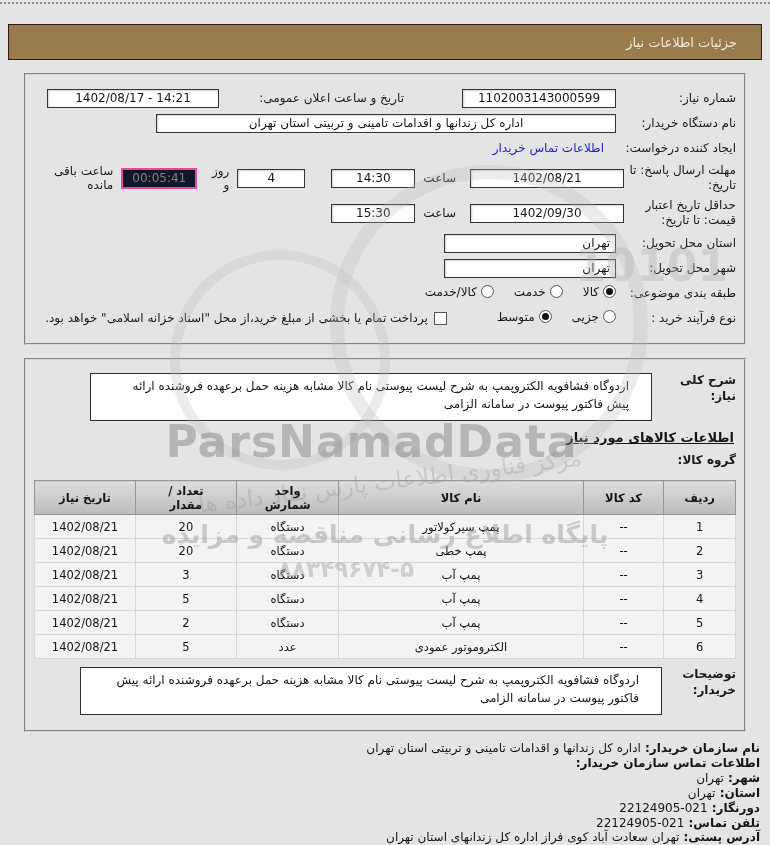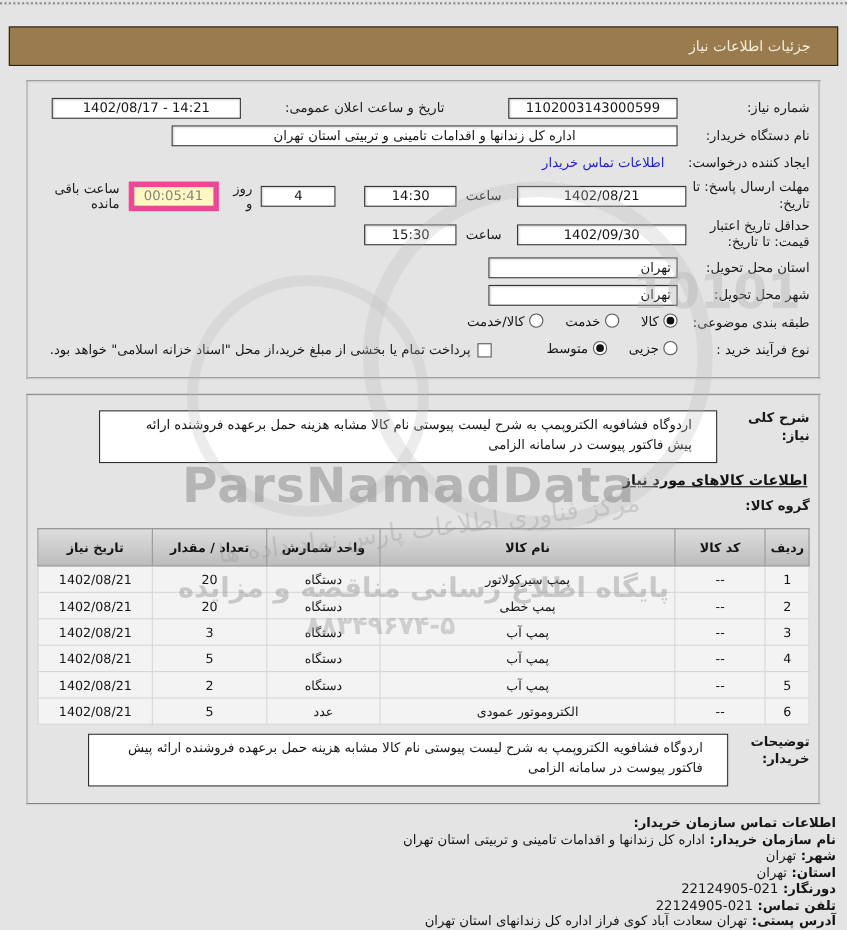--- a/index.html
+++ b/index.html
@@ -34,36 +34,36 @@
   .w142{width:142px;flex:0 0 142px;}
   .w160{width:160px;flex:0 0 160px;}
   .w455{width:448px;flex:0 0 448px;}
   .w425{width:420px;flex:0 0 420px;}
   .w80{width:72px;flex:0 0 72px;}
   .w60{width:56px;flex:0 0 56px;}
   .w70{width:62px;flex:0 0 62px;}
   .w435{width:428px;flex:0 0 428px;}
   .sp{flex:0 0 14px;}
   .sp2{flex:0 0 8px;}
-  .countdown{background:#fef9c3;border:5px solid #ec4899;box-shadow:inset 1px 1px 2px rgba(0,0,0,0.12);color:#83837a;}
+  .countdown{background:#0f172a;border:2px solid #ec4899;box-shadow:inset 1px 1px 2px rgba(0,0,0,0.12);color:#83837a;}
   .link{color:#2424c4;margin-right:12px;cursor:pointer;white-space:nowrap;}
   .radio{width:11px;height:11px;border:1px solid #555;border-radius:50%;background:#fff;display:inline-block;flex:0 0 auto;position:relative;margin-left:4px;}
   .radio.sel::after{content:"";position:absolute;inset:2px;background:#111;border-radius:50%;}
   .opt{display:inline-flex;align-items:center;margin-left:20px;}
   .checkbox{width:11px;height:11px;border:1px solid #555;background:#fff;display:inline-block;flex:0 0 auto;margin-left:6px;}
   .descbox{
     background:#fff;border:1px solid #2e2e2e;min-height:40px;flex:1;
     margin-left:56px;padding:3px 22px;line-height:1.5;
   }
   .notesbox{margin-left:46px;}
   .sech{font-weight:bold;margin:9px 2px 3px 2px;font-size:13px;text-decoration:underline;}
   table.goods{border-collapse:collapse;width:100%;margin:10px 0 4px 0;font-size:11.5px;}
   table.goods th{
     background:linear-gradient(#dddddd,#bcbcbc);border:1px solid #979797;
-    height:29px;font-weight:bold;padding:2px 4px;
+    height:29px;font-weight:bold;padding:2px 20px;
   }
   table.goods td{
     background:#f3f3f3;border:1px solid #d7d7d7;height:21px;
     text-align:center;padding:1px 4px;
   }
   .contact{margin:9px 10px 0 10px;line-height:14.9px;font-size:12px;}
   .contact .line{white-space:nowrap;}
   
   .wm{position:absolute;inset:0;pointer-events:none;z-index:60;border-radius:24px;}
   .wm > div{position:absolute;}
@@ -251,22 +251,22 @@
   </table>
 
   <div class="frow" style="align-items:flex-start;margin-top:8px">
     <div class="lbl b" style="flex:0 0 74px;line-height:1.3">توضیحات خریدار:</div>
     <div class="descbox notesbox">اردوگاه فشافویه الکتروپمپ به شرح لیست پیوستی نام کالا مشابه هزینه حمل برعهده فروشنده ارائه پیش فاکتور پیوست در سامانه الزامی</div>
   </div>
 
 </div>
 
 <div class="contact" id="contact-block">
+    <div class="line"><span class="b">نام سازمان خریدار: </span><span>اداره کل زندانها و اقدامات تامینی و تربیتی استان تهران</span></div>
     <div class="line b">اطلاعات تماس سازمان خریدار:</div>
-    <div class="line"><span class="b">نام سازمان خریدار: </span><span>اداره کل زندانها و اقدامات تامینی و تربیتی استان تهران</span></div>
     <div class="line"><span class="b">شهر: </span><span>تهران</span></div>
     <div class="line"><span class="b">استان: </span><span>تهران</span></div>
     <div class="line"><span class="b">دورنگار: </span><span dir="ltr">22124905-021</span></div>
     <div class="line"><span class="b">تلفن تماس: </span><span dir="ltr">22124905-021</span></div>
     <div class="line"><span class="b">آدرس پستی: </span><span>تهران سعادت آباد کوی فراز اداره کل زندانهای استان تهران</span></div>
   </div>
 
 <div class="wm">
   <div class="wm-circle" style="top:165px;left:330px;width:290px;height:290px"></div>
   <div class="wm-circle" style="top:250px;left:170px;width:200px;height:200px;border-width:10px"></div>

